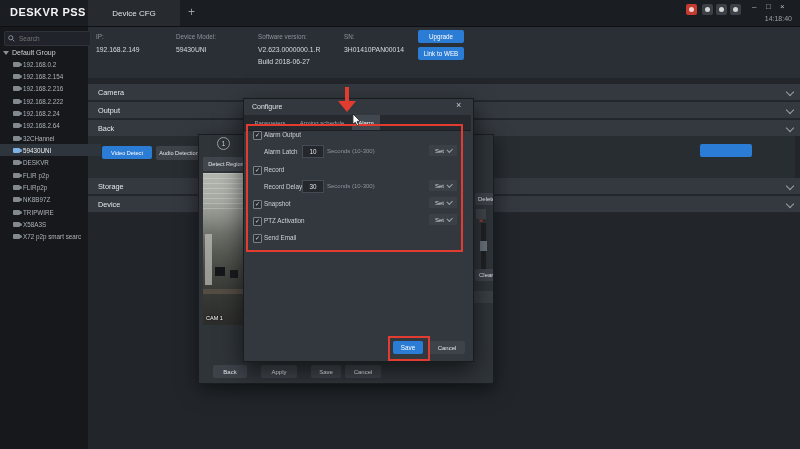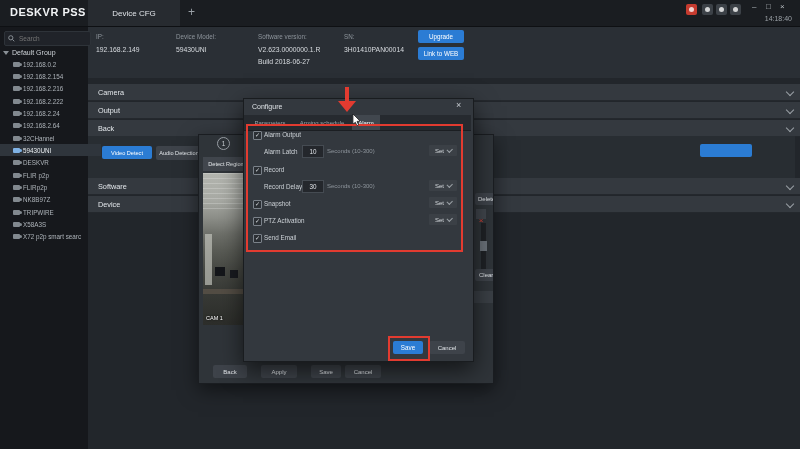--- a/index.html
+++ b/index.html
@@ -204,21 +204,21 @@
   <div class="abs sect" style="top:120px;">
       <span>Back</span>
       <span class="chev-r"></span>
     </div>
   <div class="abs event-strip">
     <button class="abs sm-blue" style="left:14px;top:10px;width:50px;font-size:5.6px;">Video Detect</button>
     <button class="abs gr-btn" style="left:68px;top:10px;width:46px;height:14px;font-size:5.6px;">Audio Detection</button>
     <button class="abs sm-blue" style="left:612px;top:8px;width:52px;"></button>
   </div>
   <div class="abs sect" style="top:178px;">
-      <span>Software</span>
+      <span>Storage</span>
       <span class="chev-r"></span>
     </div>
   <div class="abs sect" style="top:196px;">
       <span>Device</span>
       <span class="chev-r"></span>
     </div>
 
   <div class="abs detect-win">
     <div class="abs chan-badge">1</div>
     <div class="abs region-tab">Detect Region</div>

